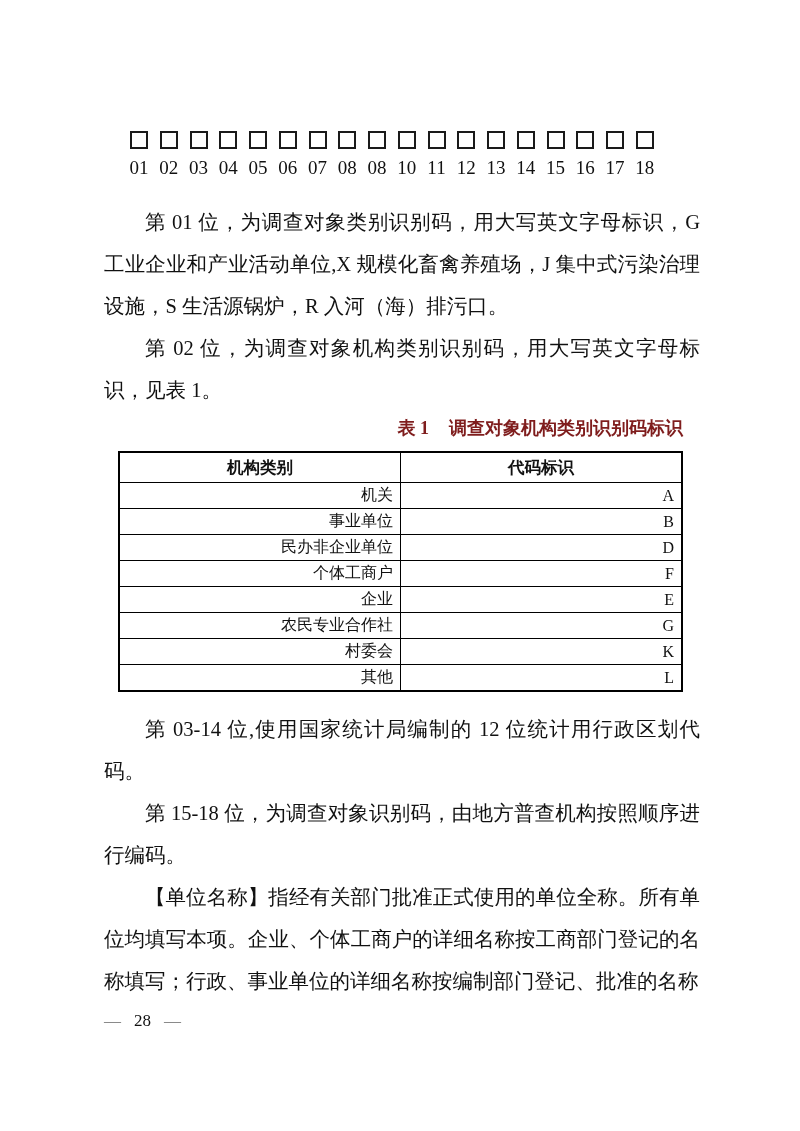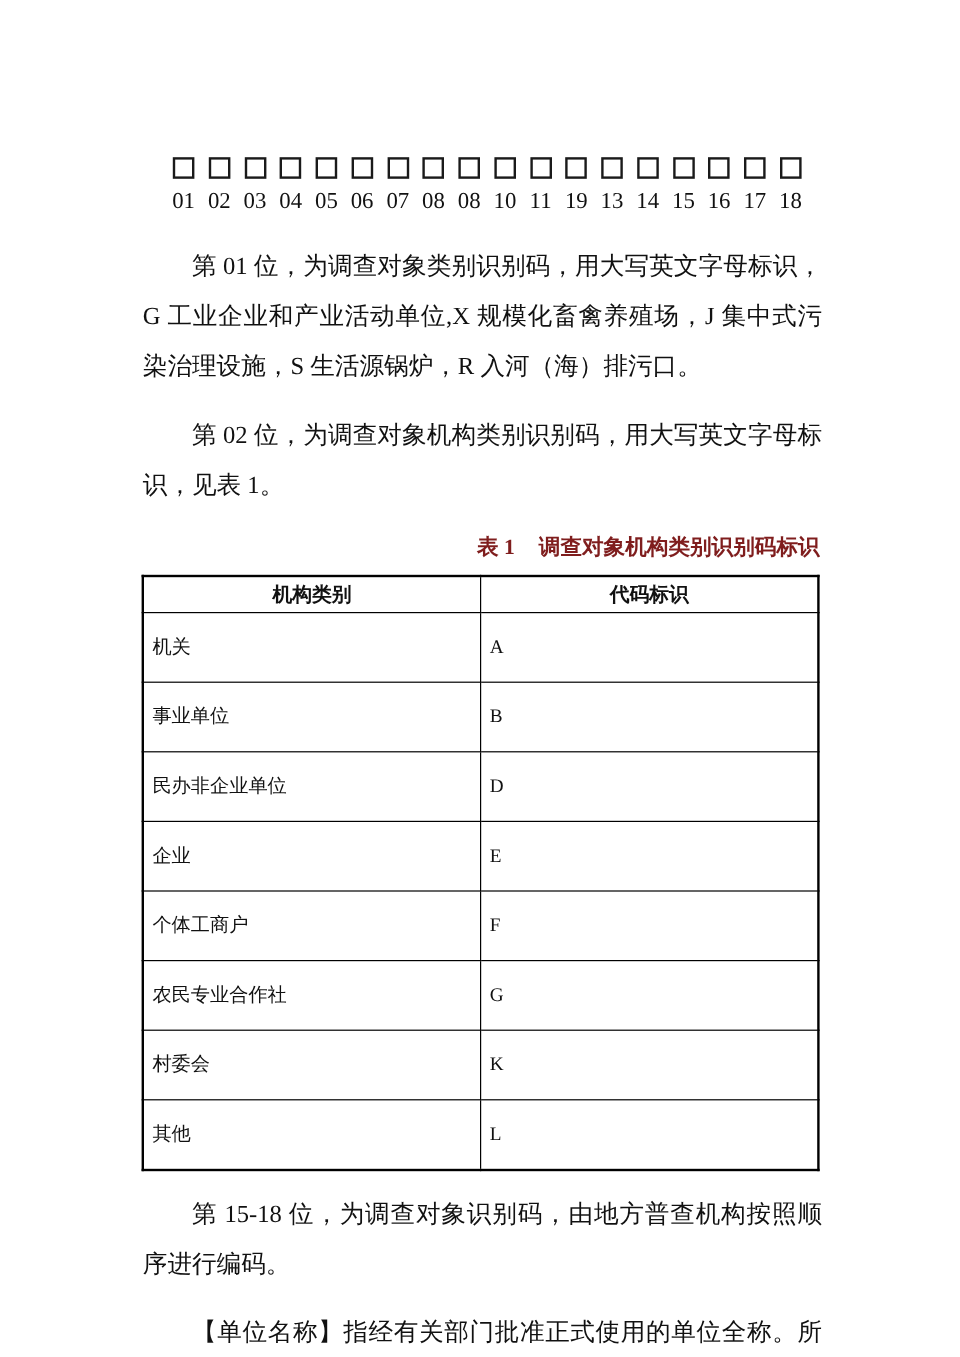--- a/index.html
+++ b/index.html
@@ -4,28 +4,28 @@
 <style>
   html,body{margin:0;padding:0;}
   body{
     width:800px;height:1131px;background:#ffffff;color:#000;
     font-family:"Liberation Serif","DejaVu Serif",serif;
     overflow:hidden;
   }
   .page{box-sizing:border-box;width:800px;height:1131px;padding:0 100px 0 104px;}
 
   
-  .code-strip{display:flex;justify-content:space-between;width:532px;margin:131px 0 0 36px;}
+  .code-strip{display:flex;justify-content:space-between;width:532px;margin:131px 0 0 22px;}
   .code-cell{display:flex;flex-direction:column;align-items:center;width:26px;}
   .code-box{width:14px;height:14px;border:2px solid #1a1a1a;box-sizing:content-box;background:#fff;}
   .code-num{margin-top:7px;font-size:19px;line-height:24px;color:#111;}
 
   
   .body-para{
-    margin:15px;font-size:20.5px;line-height:42px;
+    margin:0;font-size:20.5px;line-height:42px;
     text-align:justify;text-indent:2em;color:#111;
     font-family:"Liberation Serif","DejaVu Serif",serif;
   }
   .p-first{margin-top:21px;}
   .p-after-table{margin-top:16px;}
 
   
   .table-caption{
     margin:2px 0 0 14px;width:565px;text-align:right;
     font-family:Liberation Serif, serif;
@@ -37,21 +37,21 @@
   table.code-table{
     border-collapse:collapse;table-layout:fixed;
     margin:8px 0 0 14px;width:565px;border:2px solid #000;
   }
   .code-table th,.code-table td{border:1px solid #000;overflow:hidden;white-space:nowrap;}
   .code-table th{
     height:27px;font-size:16.5px;font-weight:bold;text-align:center;
     font-family:"Liberation Sans","DejaVu Sans",sans-serif;color:#111;
   }
   .code-table th.col-category{width:49.4%;}
-  .code-table td{height:25px;font-size:16px;padding:16px 7px;text-align:left;color:#111;}
+  .code-table td{height:25px;font-size:16px;padding:0 7px;text-align:right;color:#111;}
   .code-table td.code-letter{font-family:"Liberation Serif","DejaVu Serif",serif;font-size:16px;}
 
   
   .footer{display:flex;align-items:center;gap:13px;margin-top:8px;font-size:17px;line-height:22px;}
   .footer .dash{color:#777;}
   .footer .pnum{color:#111;}
 </style>
 </head>
 <body>
 
@@ -109,21 +109,21 @@
         <span class="code-num">10</span>
       </div>
 
       <div class="code-cell">
         <div class="code-box"></div>
         <span class="code-num">11</span>
       </div>
 
       <div class="code-cell">
         <div class="code-box"></div>
-        <span class="code-num">19</span>
+        <span class="code-num">12</span>
       </div>
 
       <div class="code-cell">
         <div class="code-box"></div>
         <span class="code-num">13</span>
       </div>
 
       <div class="code-cell">
         <div class="code-box"></div>
         <span class="code-num">14</span>
@@ -176,47 +176,48 @@
           <td class="code-letter">B</td>
         </tr>
 
 
         <tr>
           <td class="category-name">民办非企业单位</td>
           <td class="code-letter">D</td>
         </tr>
 
         <tr>
+          <td class="category-name">个体工商户</td>
+          <td class="code-letter">F</td>
+        </tr>
+
+        <tr>
           <td class="category-name">企业</td>
           <td class="code-letter">E</td>
         </tr>
 
         <tr>
-          <td class="category-name">个体工商户</td>
-          <td class="code-letter">F</td>
-        </tr>
-
-        <tr>
           <td class="category-name">农民专业合作社</td>
           <td class="code-letter">G</td>
         </tr>
 
 
         <tr>
           <td class="category-name">村委会</td>
           <td class="code-letter">K</td>
         </tr>
 
         <tr>
           <td class="category-name">其他</td>
           <td class="code-letter">L</td>
         </tr>
       </tbody>
   </table>
 
+  <p class="body-para p-after-table">第 03-14 位,使用国家统计局编制的 12 位统计用行政区划代码。</p>
   <p class="body-para">第 15-18 位，为调查对象识别码，由地方普查机构按照顺序进行编码。</p>
   <p class="body-para">【单位名称】指经有关部门批准正式使用的单位全称。所有单位均填写本项。企业、个体工商户的详细名称按工商部门登记的名称填写；行政、事业单位的详细名称按编制部门登记、批准的名称</p>
 
   <div class="footer">
     <span class="dash">—</span>
     <span class="pnum">28</span>
     <span class="dash">—</span>
   </div>
 
 </div>

